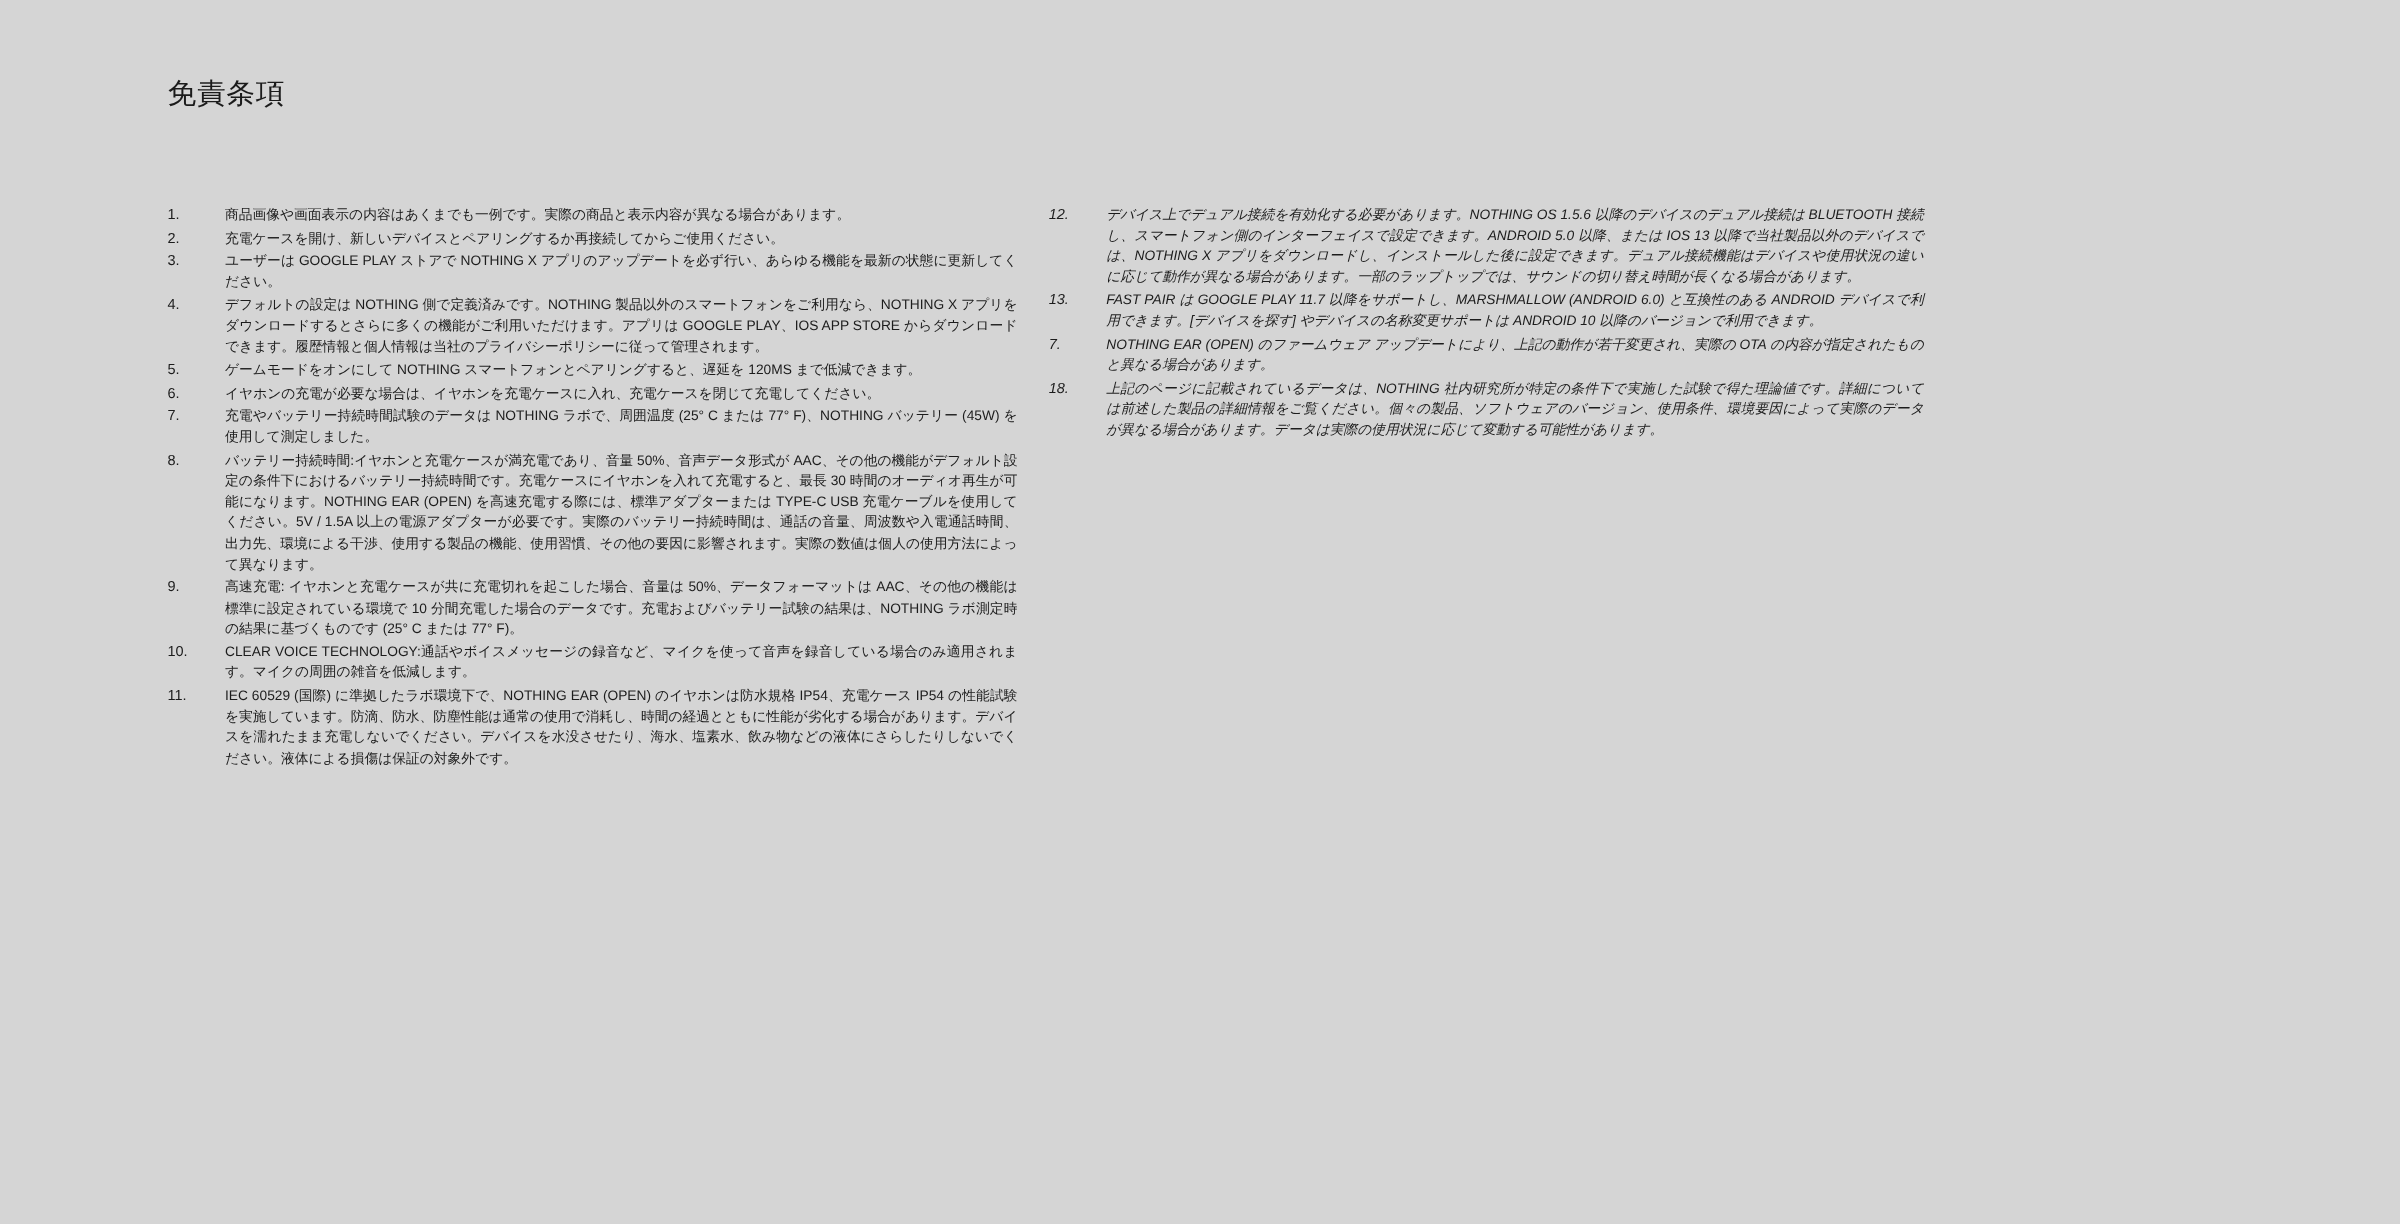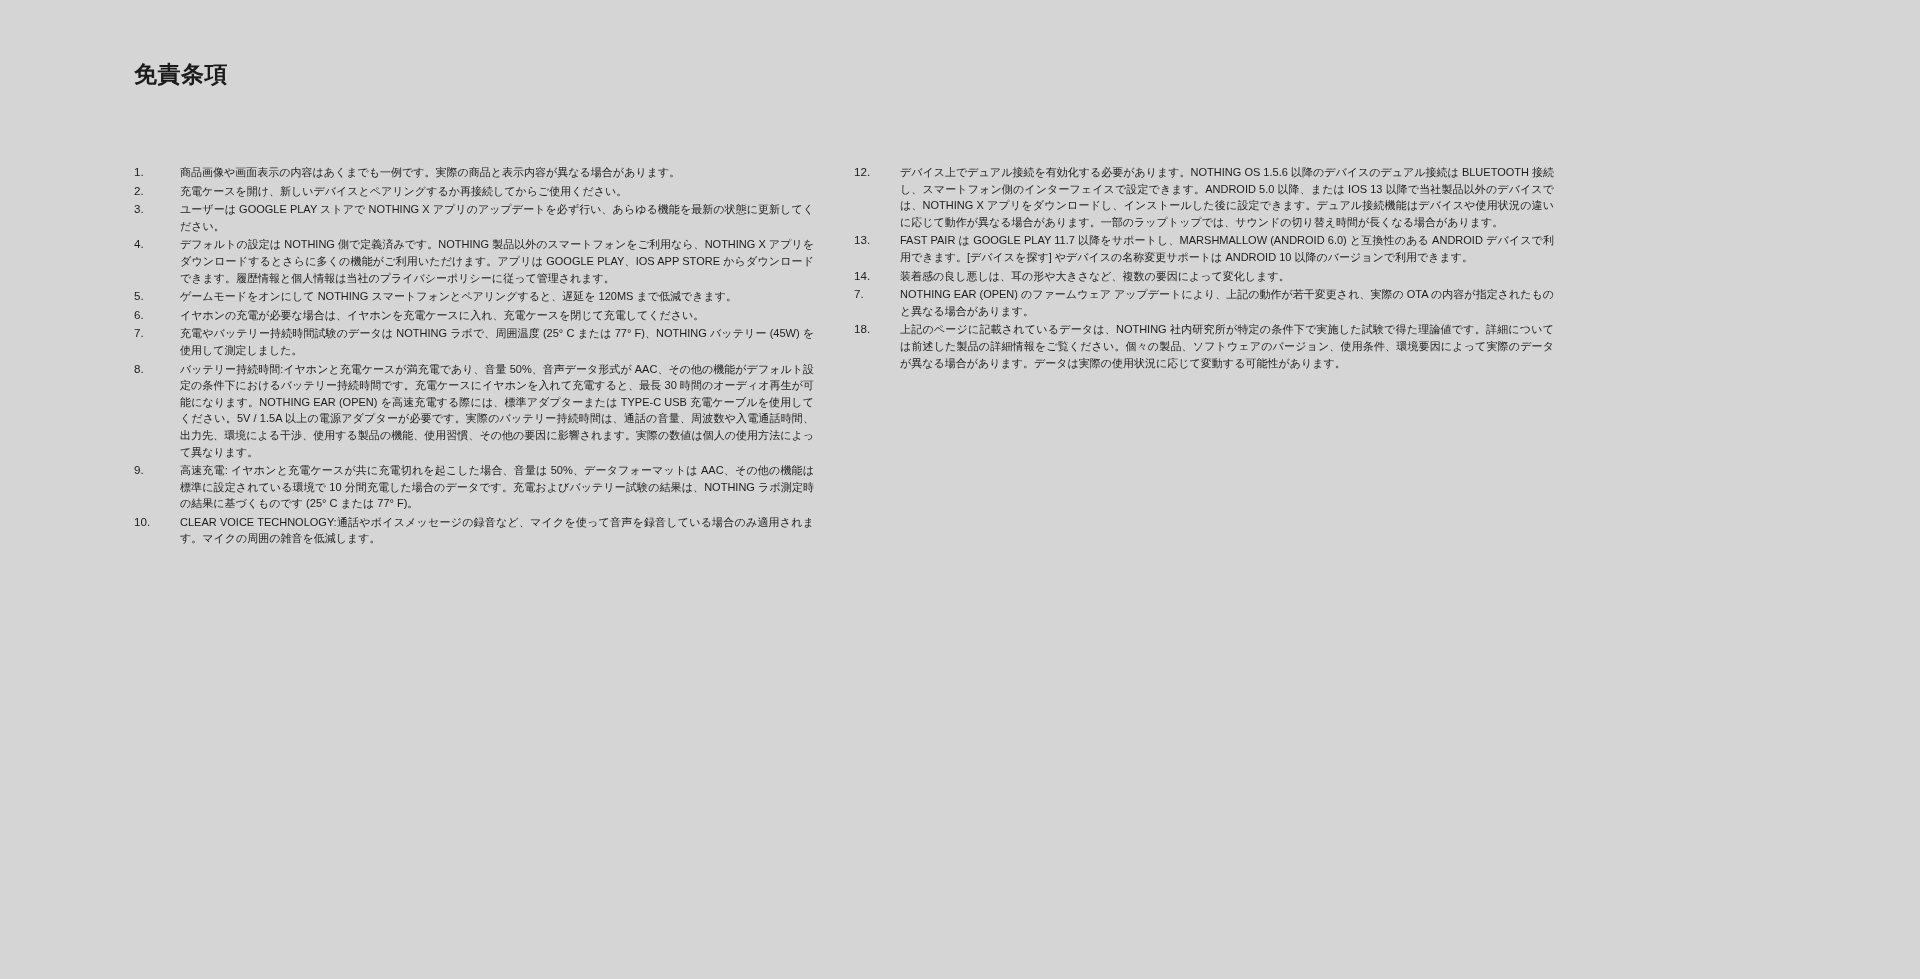--- a/index.html
+++ b/index.html
@@ -18,21 +18,21 @@
     position: relative;
     width: 1920px;
     height: 979px;
     box-sizing: border-box;
   }
   .page-title {
     position: absolute;
     left: 134px;
     top: 44px;
     font-size: 23px;
-    font-weight: 700;
+    font-weight: 400;
     letter-spacing: 0.5px;
     color: #1b1b1b;
   }
   .columns {
     position: absolute;
     left: 0;
     top: 164px;
     width: 1920px;
     display: flex;
     flex-direction: row;
@@ -40,21 +40,22 @@
   }
   .col {
     box-sizing: border-box;
   }
   .col-left {
     width: 680px;
     margin-left: 134px;
   }
   .col-right {
     width: 700px;
-    margin-left: 40px;
+    margin-left: 25px;
+    font-style: italic;
   }
   ol.clauses {
     list-style: none;
     margin: 0;
     padding: 0;
   }
   ol.clauses li {
     display: flex;
     flex-direction: row;
     align-items: flex-start;
@@ -122,36 +123,36 @@
           <span class="body-text">バッテリー持続時間:イヤホンと充電ケースが満充電であり、音量 50%、音声データ形式が AAC、その他の機能がデフォルト設定の条件下におけるバッテリー持続時間です。充電ケースにイヤホンを入れて充電すると、最長 30 時間のオーディオ再生が可能になります。NOTHING EAR (OPEN) を高速充電する際には、標準アダプターまたは TYPE-C USB 充電ケーブルを使用してください。5V / 1.5A 以上の電源アダプターが必要です。実際のバッテリー持続時間は、通話の音量、周波数や入電通話時間、出力先、環境による干渉、使用する製品の機能、使用習慣、その他の要因に影響されます。実際の数値は個人の使用方法によって異なります。</span>
         </li>
         <li>
           <span class="num">9.</span>
           <span class="body-text">高速充電: イヤホンと充電ケースが共に充電切れを起こした場合、音量は 50%、データフォーマットは AAC、その他の機能は標準に設定されている環境で 10 分間充電した場合のデータです。充電およびバッテリー試験の結果は、NOTHING ラボ測定時の結果に基づくものです (25° C または 77° F)。</span>
         </li>
         <li>
           <span class="num">10.</span>
           <span class="body-text">CLEAR VOICE TECHNOLOGY:通話やボイスメッセージの録音など、マイクを使って音声を録音している場合のみ適用されます。マイクの周囲の雑音を低減します。</span>
         </li>
+        <li>
+          <span class="num">11.</span>
+          <span class="body-text">IEC 60529 (国際) に準拠したラボ環境下で、NOTHING EAR (OPEN) のイヤホンは防水規格 IP54、充電ケース IP54 の性能試験を実施しています。防滴、防水、防塵性能は通常の使用で消耗し、時間の経過とともに性能が劣化する場合があります。デバイスを濡れたまま充電しないでください。デバイスを水没させたり、海水、塩素水、飲み物などの液体にさらしたりしないでください。液体による損傷は保証の対象外です。</span>
+        </li>
       </ol>
     </div>
 
     <div class="col col-right">
       <ol class="clauses">
         <li>
           <span class="num">12.</span>
           <span class="body-text">デバイス上でデュアル接続を有効化する必要があります。NOTHING OS 1.5.6 以降のデバイスのデュアル接続は BLUETOOTH 接続し、スマートフォン側のインターフェイスで設定できます。ANDROID 5.0 以降、または IOS 13 以降で当社製品以外のデバイスでは、NOTHING X アプリをダウンロードし、インストールした後に設定できます。デュアル接続機能はデバイスや使用状況の違いに応じて動作が異なる場合があります。一部のラップトップでは、サウンドの切り替え時間が長くなる場合があります。</span>
         </li>
         <li>
           <span class="num">13.</span>
           <span class="body-text">FAST PAIR は GOOGLE PLAY 11.7 以降をサポートし、MARSHMALLOW (ANDROID 6.0) と互換性のある ANDROID デバイスで利用できます。[デバイスを探す] やデバイスの名称変更サポートは ANDROID 10 以降のバージョンで利用できます。</span>
-        </li>
-        <li>
-          <span class="num">14.</span>
-          <span class="body-text">装着感の良し悪しは、耳の形や大きさなど、複数の要因によって変化します。</span>
         </li>
         <li>
           <span class="num">7.</span>
           <span class="body-text">NOTHING EAR (OPEN) のファームウェア アップデートにより、上記の動作が若干変更され、実際の OTA の内容が指定されたものと異なる場合があります。</span>
         </li>
         <li>
           <span class="num">18.</span>
           <span class="body-text">上記のページに記載されているデータは、NOTHING 社内研究所が特定の条件下で実施した試験で得た理論値です。詳細については前述した製品の詳細情報をご覧ください。個々の製品、ソフトウェアのバージョン、使用条件、環境要因によって実際のデータが異なる場合があります。データは実際の使用状況に応じて変動する可能性があります。</span>
         </li>
       </ol>

